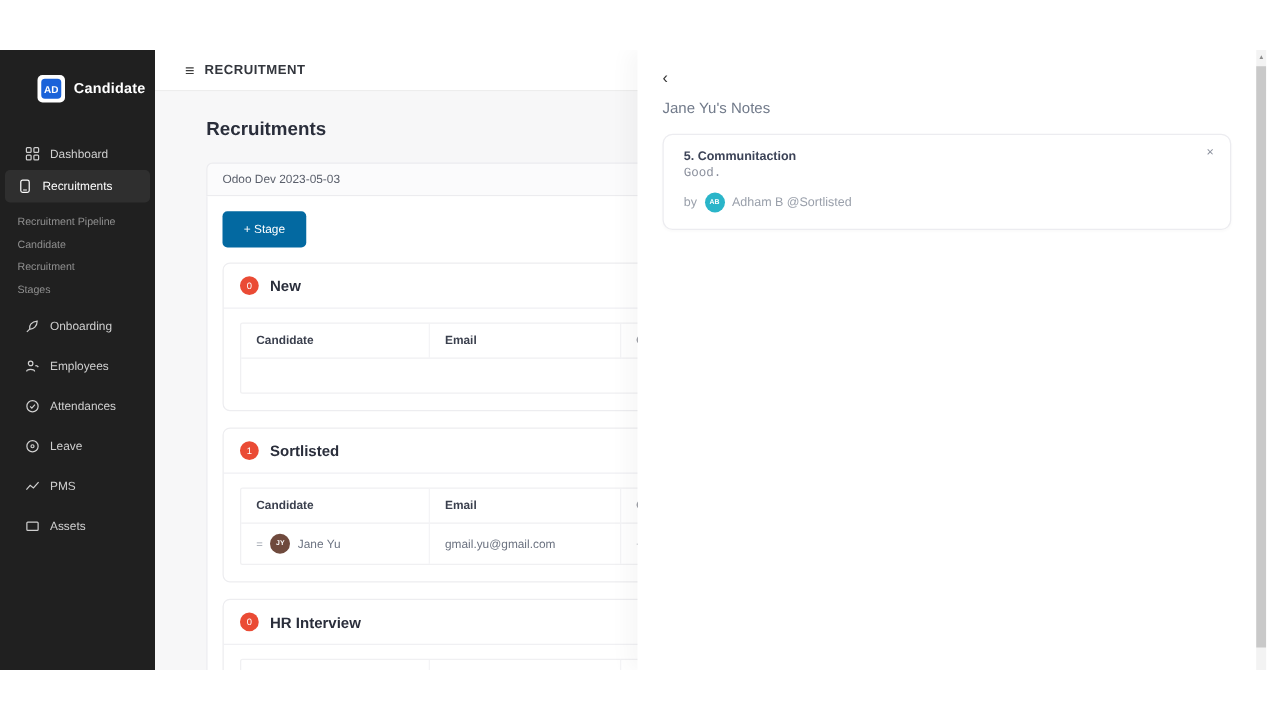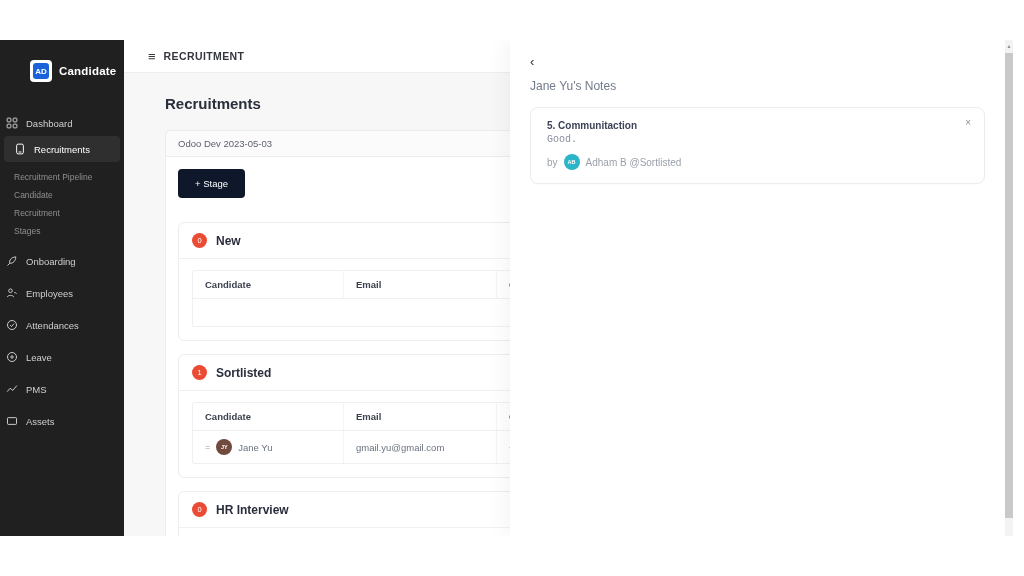--- a/index.html
+++ b/index.html
@@ -7,38 +7,38 @@
   .page { position:relative; width:1024px; height:576px; overflow:hidden; background:#fff; }
   .app { position:absolute; top:40px; left:0; width:1013px; height:496px; background:#f7f7f8; overflow:hidden; }
 
   
   .sidebar { position:absolute; top:0; left:0; width:124px; height:100%; background:#202020; color:#d6d6d6; overflow:hidden; }
   .logo-row { display:flex; align-items:center; gap:7px; padding:20px 12px 10px 30px; }
   .logo-badge { width:22px; height:22px; background:#ffffff; border-radius:4px; display:flex; align-items:center; justify-content:center; flex:0 0 auto; }
   .logo-inner { width:16px; height:16px; background:#1a62d9; border-radius:3px; color:#fff; font-size:8px; font-weight:bold; display:flex; align-items:center; justify-content:center; }
   .logo-name { color:#ffffff; font-size:11.5px; font-weight:bold; letter-spacing:.2px; }
   .nav { margin-top:18px; }
-  .nav-item { display:flex; align-items:center; gap:8px; padding:7px 6px; font-size:9.5px; color:#cfcfcf; cursor:pointer; }
+  .nav-item { display:flex; align-items:center; gap:8px; padding:7px 20px; font-size:9.5px; color:#cfcfcf; cursor:pointer; }
   .nav-item.active { background:#2f2f2f; border-radius:4px; margin:0 4px; padding:7px 10px; color:#fff; }
   .nav-item svg { width:12px; height:12px; flex:0 0 auto; }
   .subnav { padding:6px 0 8px 14px; }
   .subnav-item { font-size:8.5px; color:#8f8f8f; padding:4px 0; cursor:pointer; }
   .nav-gap { height:6px; }
 
   
   .topbar { position:absolute; top:0; left:124px; right:0; height:33px; background:#fff; border-bottom:1px solid #ededed; display:flex; align-items:center; padding-left:24px; gap:8px; }
   .burger { font-size:13px; color:#3a3a3a; cursor:pointer; line-height:1; }
   .topbar-title { font-size:10.5px; font-weight:bold; color:#33363d; letter-spacing:.4px; }
 
   
   .main { position:absolute; top:33px; left:124px; right:8px; bottom:0; padding:22px 0 0 41px; }
   .page-heading { font-size:15px; font-weight:bold; color:#2a2e3b; margin-bottom:18px; }
   .collapse-bar { width:822px; background:#fbfbfc; border:1px solid #ececef; border-radius:5px 5px 0 0; font-size:9.5px; color:#5a5f6b; padding:7px 12px; cursor:pointer; }
   .board-body { width:822px; background:#ffffff; border:1px solid #ececef; border-top:none; padding:12px; }
-  .stage-add-btn { display:inline-block; background:#0f172a; color:#fff; font-size:9.5px; border:none; border-radius:4px; padding:9px 17px; cursor:pointer; margin-bottom:24px; font-family:inherit; }
+  .stage-add-btn { display:inline-block; background:#0369a1; color:#fff; font-size:9.5px; border:none; border-radius:4px; padding:9px 17px; cursor:pointer; margin-bottom:12px; font-family:inherit; }
   .stage-card { background:#fff; border:1px solid #ededf0; border-radius:6px; margin-bottom:13px; }
   .stage-header { display:flex; align-items:center; gap:9px; padding:10px 13px; border-bottom:1px solid #f0f0f3; }
   .stage-badge { width:15px; height:15px; border-radius:50%; background:#ea4b35; color:#fff; font-size:7.5px; display:flex; align-items:center; justify-content:center; flex:0 0 auto; }
   .stage-name { font-size:12px; font-weight:bold; color:#2a2e3b; }
   .stage-table { margin:11px 13px 13px 13px; border:1px solid #f0f0f2; border-radius:2px; }
   .t-row { display:flex; }
   .t-head .t-cell { font-weight:bold; color:#3a3f4d; border-bottom:1px solid #f0f0f2; }
   .t-cell { font-size:9.5px; color:#6b7280; padding:8px 12px; border-right:1px solid #f4f4f6; display:flex; align-items:center; gap:6px; }
   .t-cell:last-child { border-right:none; }
   .c1 { width:151px; flex:0 0 auto; }

